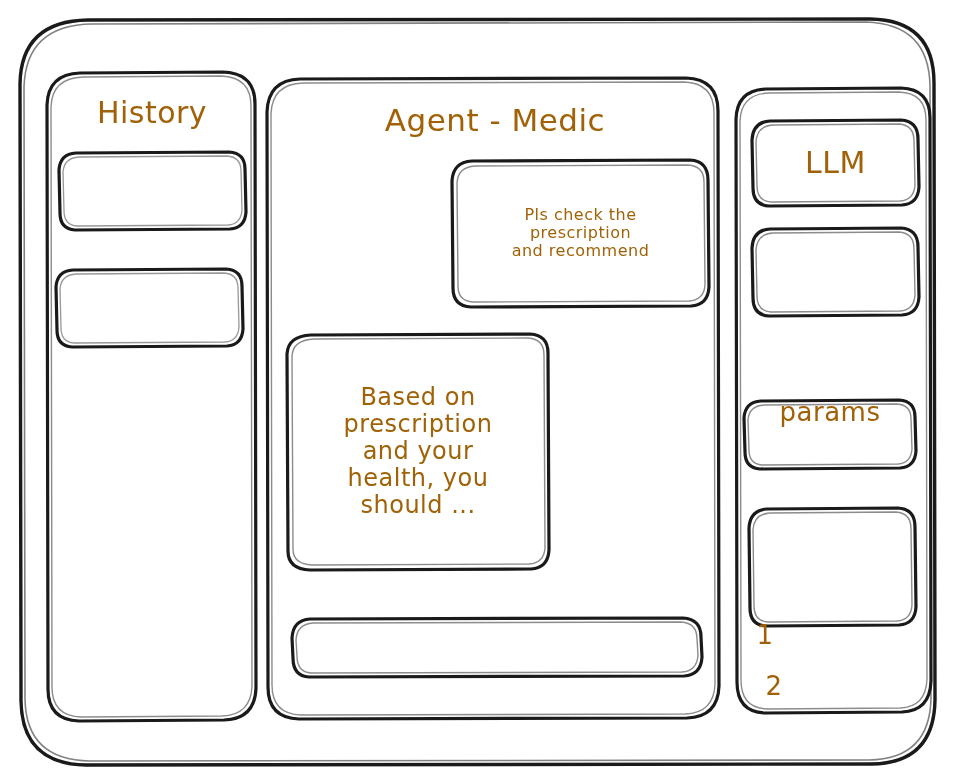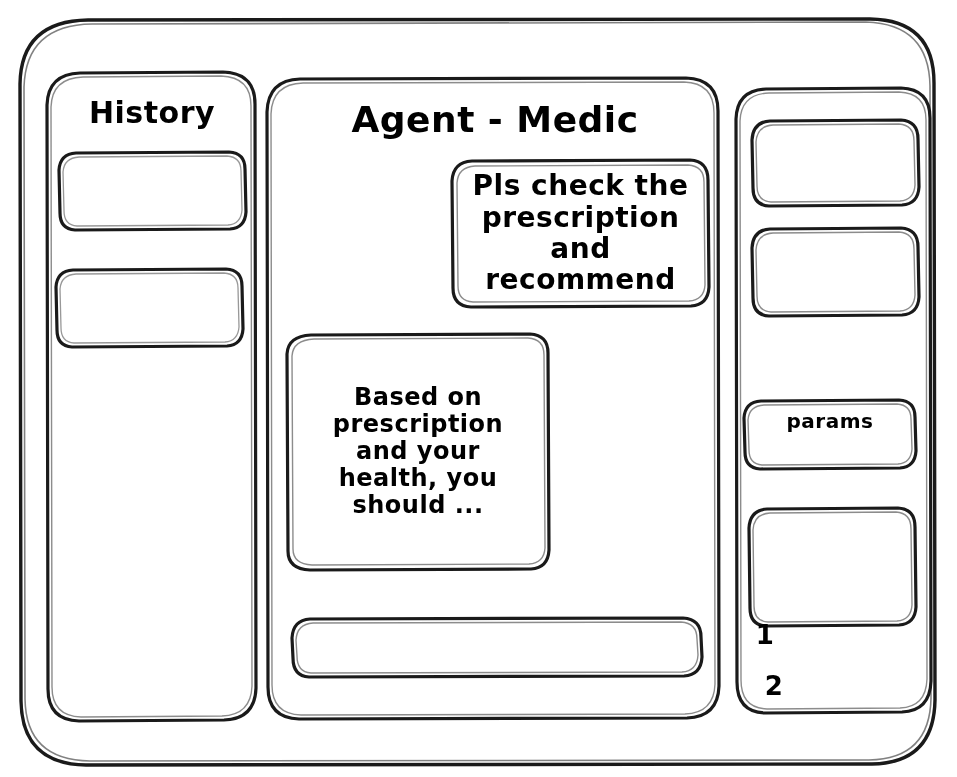--- a/index.html
+++ b/index.html
@@ -46,22 +46,22 @@
     box-sizing: border-box;
     display: flex;
     align-items: center;
     justify-content: center;
     text-align: center;
     background: transparent;
   }
 
   .handtext {
     font-family: "DejaVu Sans", sans-serif;
-    font-weight: 700;
-    color: #000000;
+    font-weight: 400;
+    color: #a16207;
     letter-spacing: 0.5px;
     line-height: 1.12;
     white-space: pre-line;
     -webkit-font-smoothing: antialiased;
   }
 
   
   #window-frame {
     left: 20px;  top: 18px;
     width: 915px; height: 747px;
@@ -89,26 +89,26 @@
 
   
   #main-panel {
     left: 268px; top: 78px;
     width: 450px; height: 640px;
     display: block;
   }
   #agent-title {
     left: 290px; top: 96px;
     width: 410px; height: 48px;
-    font-size: 36px;
+    font-size: 31px;
   }
   #user-message {
     left: 453px; top: 160px;
     width: 255px; height: 146px;
-    font-size: 28px;
+    font-size: 16px;
     padding: 18px 8px;
   }
   #assistant-message {
     left: 288px; top: 334px;
     width: 260px; height: 235px;
     font-size: 24px;
     padding: 4px 8px;
   }
   #composer-input {
     left: 293px; top: 618px;
@@ -130,23 +130,23 @@
     left: 753px; top: 120px;
     width: 165px; height: 85px;
     font-size: 30px;
   }
   #tool-ocr {
     left: 753px; top: 228px;
     width: 165px; height: 87px;
     font-size: 30px;
   }
   #tool-params {
-    left: 745px; top: 392px;
+    left: 745px; top: 384px;
     width: 170px; height: 58px;
-    font-size: 20px;
+    font-size: 26px;
   }
   #doc-source {
     left: 750px; top: 508px;
     width: 165px; height: 117px;
     font-size: 28px;
   }
   #doc-item-1 {
     left: 748px; top: 618px;
     width: 34px; height: 36px;
     font-size: 26px;
@@ -248,18 +248,19 @@
 prescription
 and recommend</div>
     <div class="node handtext" id="assistant-message">Based on
 prescription
 and your
 health, you
 should ...</div>
     <div class="node handtext" id="composer-input" title=""></div>
 
     <div class="node" id="tools-panel"></div>
+    <div class="node handtext" id="tool-llm">LLM</div>
     <div class="node handtext" id="tool-params">params</div>
     <div class="node handtext" id="doc-item-1">1</div>
     <div class="node handtext" id="doc-item-2">2</div>
 
   </div>
 </div>
 
 </body></html>

